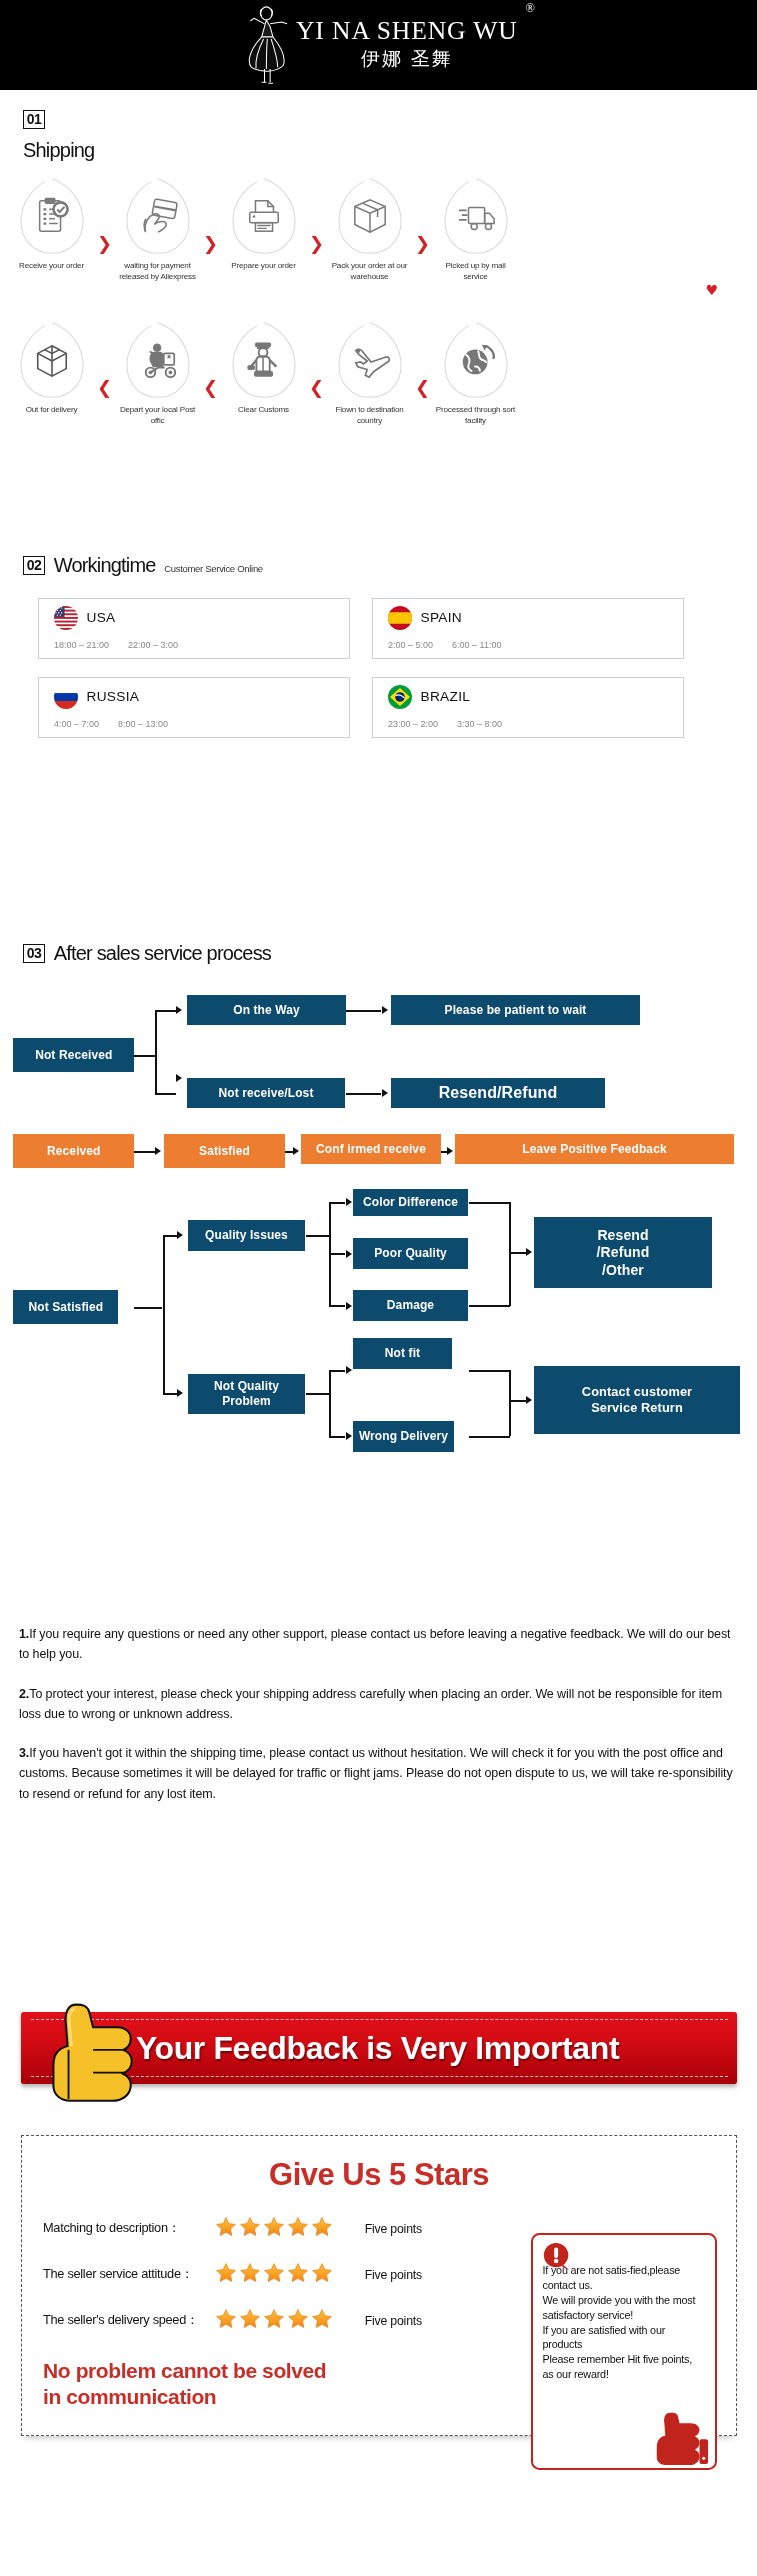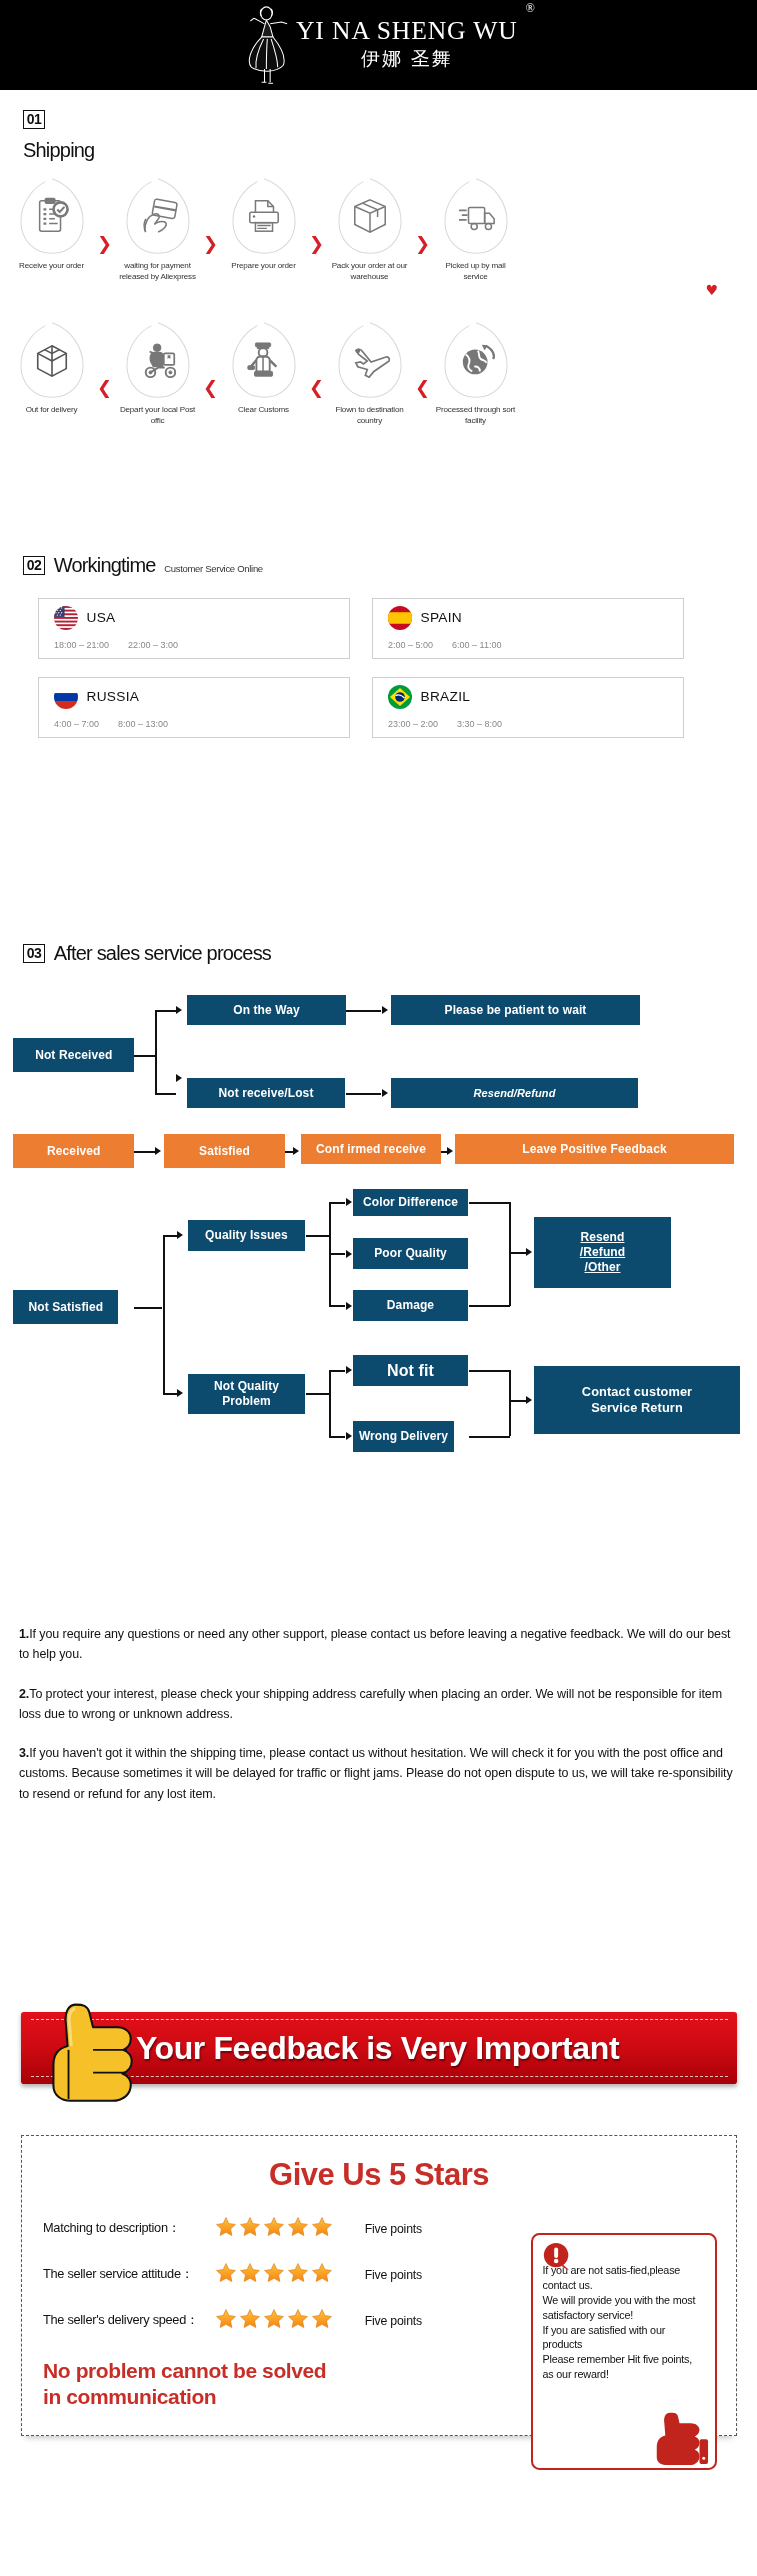--- a/index.html
+++ b/index.html
@@ -487,36 +487,36 @@
 <div id="aftersales-section">
   <div class="sec-title">
     <span class="sec-num">03</span>
     <span class="sec-name">After sales service process</span>
   </div>
   <div class="flow" id="flowchart">
       <div class="fbox red" style="left:13.3px;top:62px;width:121px;height:34px;font-size:12px;white-space:pre-line;">Not Received</div>
       <div class="fbox red" style="left:187px;top:19px;width:159px;height:30px;font-size:12px;white-space:pre-line;">On the Way</div>
       <div class="fbox red" style="left:391px;top:19px;width:249px;height:30px;font-size:12px;white-space:pre-line;">Please be patient to wait</div>
       <div class="fbox red" style="left:187px;top:102px;width:158px;height:30px;font-size:12px;white-space:pre-line;">Not receive/Lost</div>
-      <div class="fbox red" style="left:391px;top:102px;width:247px;height:30px;font-size:11px;white-space:pre-line;font-style:italic;">Resend/Refund</div>
+      <div class="fbox red" style="left:391px;top:102px;width:214px;height:30px;font-size:16px;white-space:pre-line;">Resend/Refund</div>
       <div class="fbox orange" style="left:13.3px;top:158px;width:121px;height:34px;font-size:12px;white-space:pre-line;">Received</div>
       <div class="fbox orange" style="left:164px;top:158px;width:121px;height:34px;font-size:12px;white-space:pre-line;">Satisfied</div>
       <div class="fbox orange" style="left:301px;top:158px;width:140px;height:30px;font-size:12px;white-space:pre-line;">Conf irmed receive</div>
       <div class="fbox orange" style="left:455px;top:158px;width:279px;height:30px;font-size:12px;white-space:pre-line;">Leave Positive Feedback</div>
       <div class="fbox yellow" style="left:13.3px;top:314px;width:105px;height:34px;font-size:12px;white-space:pre-line;">Not Satisfied</div>
       <div class="fbox yellow" style="left:188px;top:244px;width:117px;height:31px;font-size:12px;white-space:pre-line;">Quality Issues</div>
       <div class="fbox yellow" style="left:188px;top:398px;width:117px;height:40px;font-size:12px;white-space:pre-line;">Not Quality
 Problem</div>
       <div class="fbox yellow" style="left:353px;top:213px;width:115px;height:26.5px;font-size:12px;white-space:pre-line;">Color Difference</div>
       <div class="fbox yellow" style="left:353px;top:262px;width:115px;height:31px;font-size:12px;white-space:pre-line;">Poor Quality</div>
       <div class="fbox yellow" style="left:353px;top:314px;width:115px;height:31px;font-size:12px;white-space:pre-line;">Damage</div>
-      <div class="fbox yellow" style="left:534px;top:241px;width:137px;height:71px;font-size:12px;white-space:pre-line;text-decoration:underline;">Resend
+      <div class="fbox yellow" style="left:534px;top:241px;width:178px;height:71px;font-size:14px;white-space:pre-line;">Resend
 /Refund
 /Other</div>
-      <div class="fbox yellow" style="left:353px;top:379px;width:115px;height:31px;font-size:16px;white-space:pre-line;">Not fit</div>
+      <div class="fbox yellow" style="left:353px;top:362px;width:99px;height:31px;font-size:12px;white-space:pre-line;">Not fit</div>
       <div class="fbox yellow" style="left:353px;top:445px;width:101px;height:31px;font-size:12px;white-space:pre-line;">Wrong Delivery</div>
       <div class="fbox yellow" style="left:534px;top:390px;width:206px;height:68px;font-size:12.8px;white-space:pre-line;">Contact customer
 Service Return</div>
       <div class="fline v" style="left:155px;top:34px;height:83px;"></div>
       <div class="fline h" style="left:134px;top:79px;width:21px;"></div>
       <div class="fline h" style="left:155px;top:34px;width:21px;"></div>
       <div class="fline h" style="left:155px;top:117px;width:21px;"></div>
       <div class="fline h" style="left:346px;top:34px;width:35px;"></div>
       <div class="fline h" style="left:346px;top:117px;width:35px;"></div>
       <div class="fline h" style="left:134px;top:175px;width:21px;"></div>

